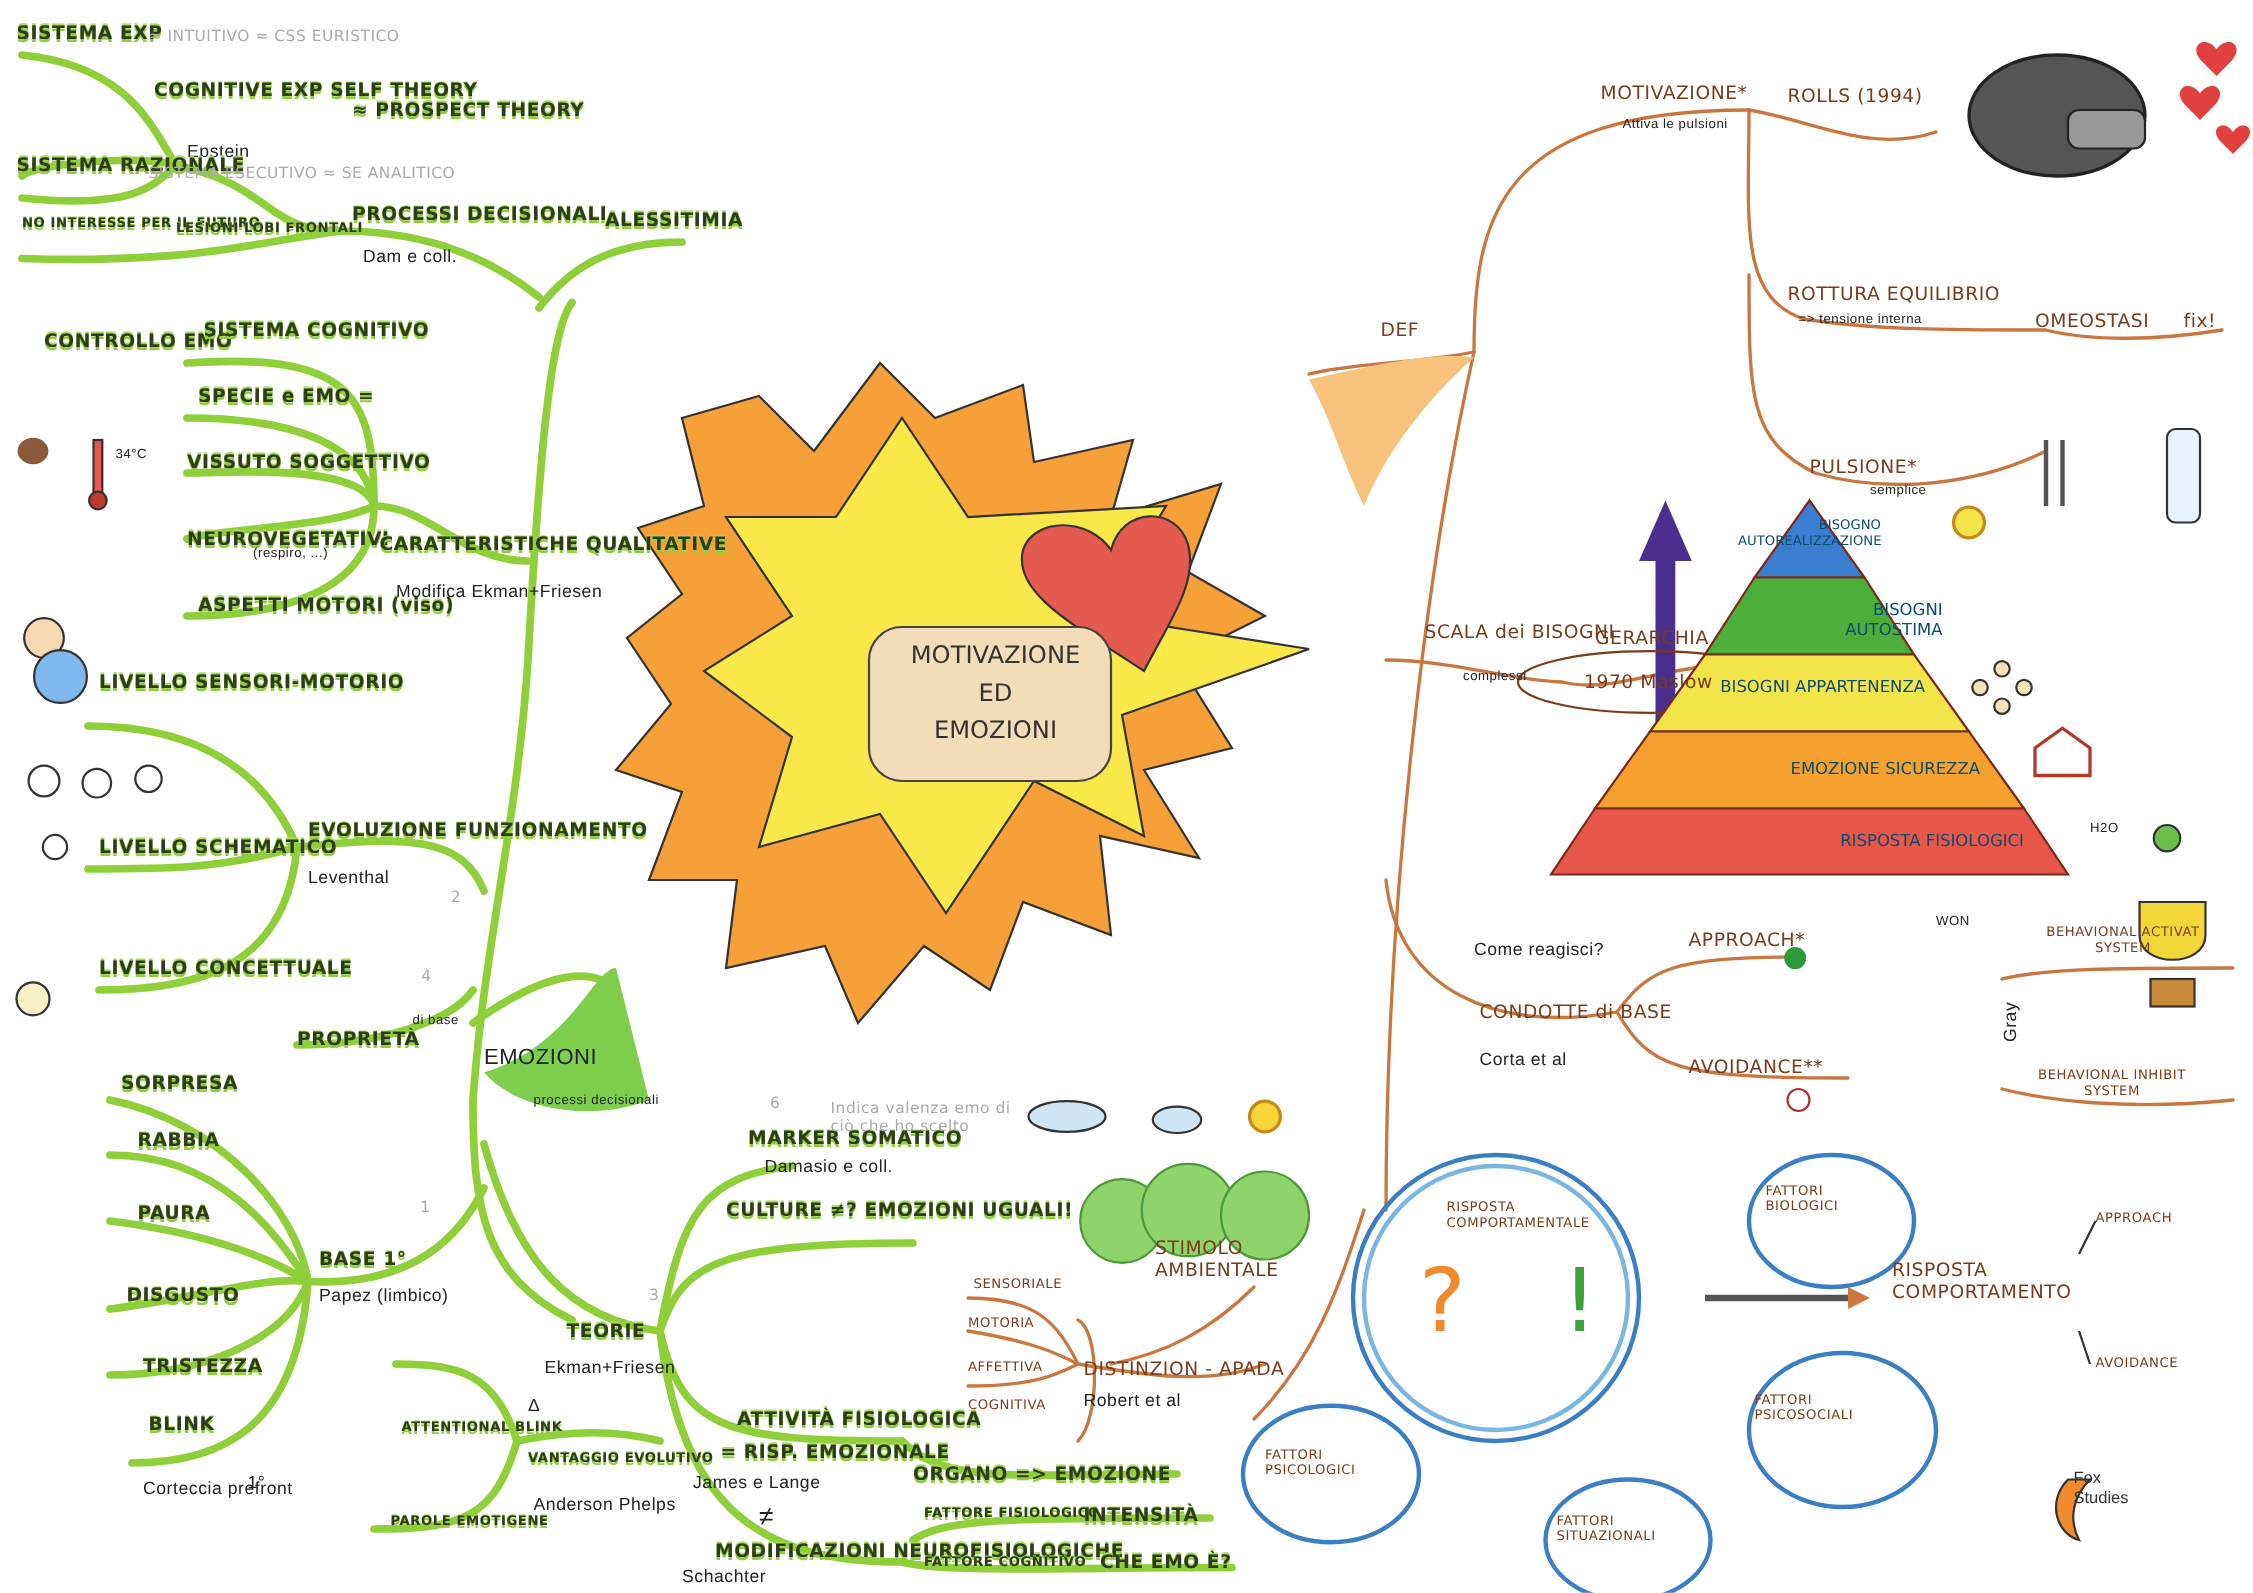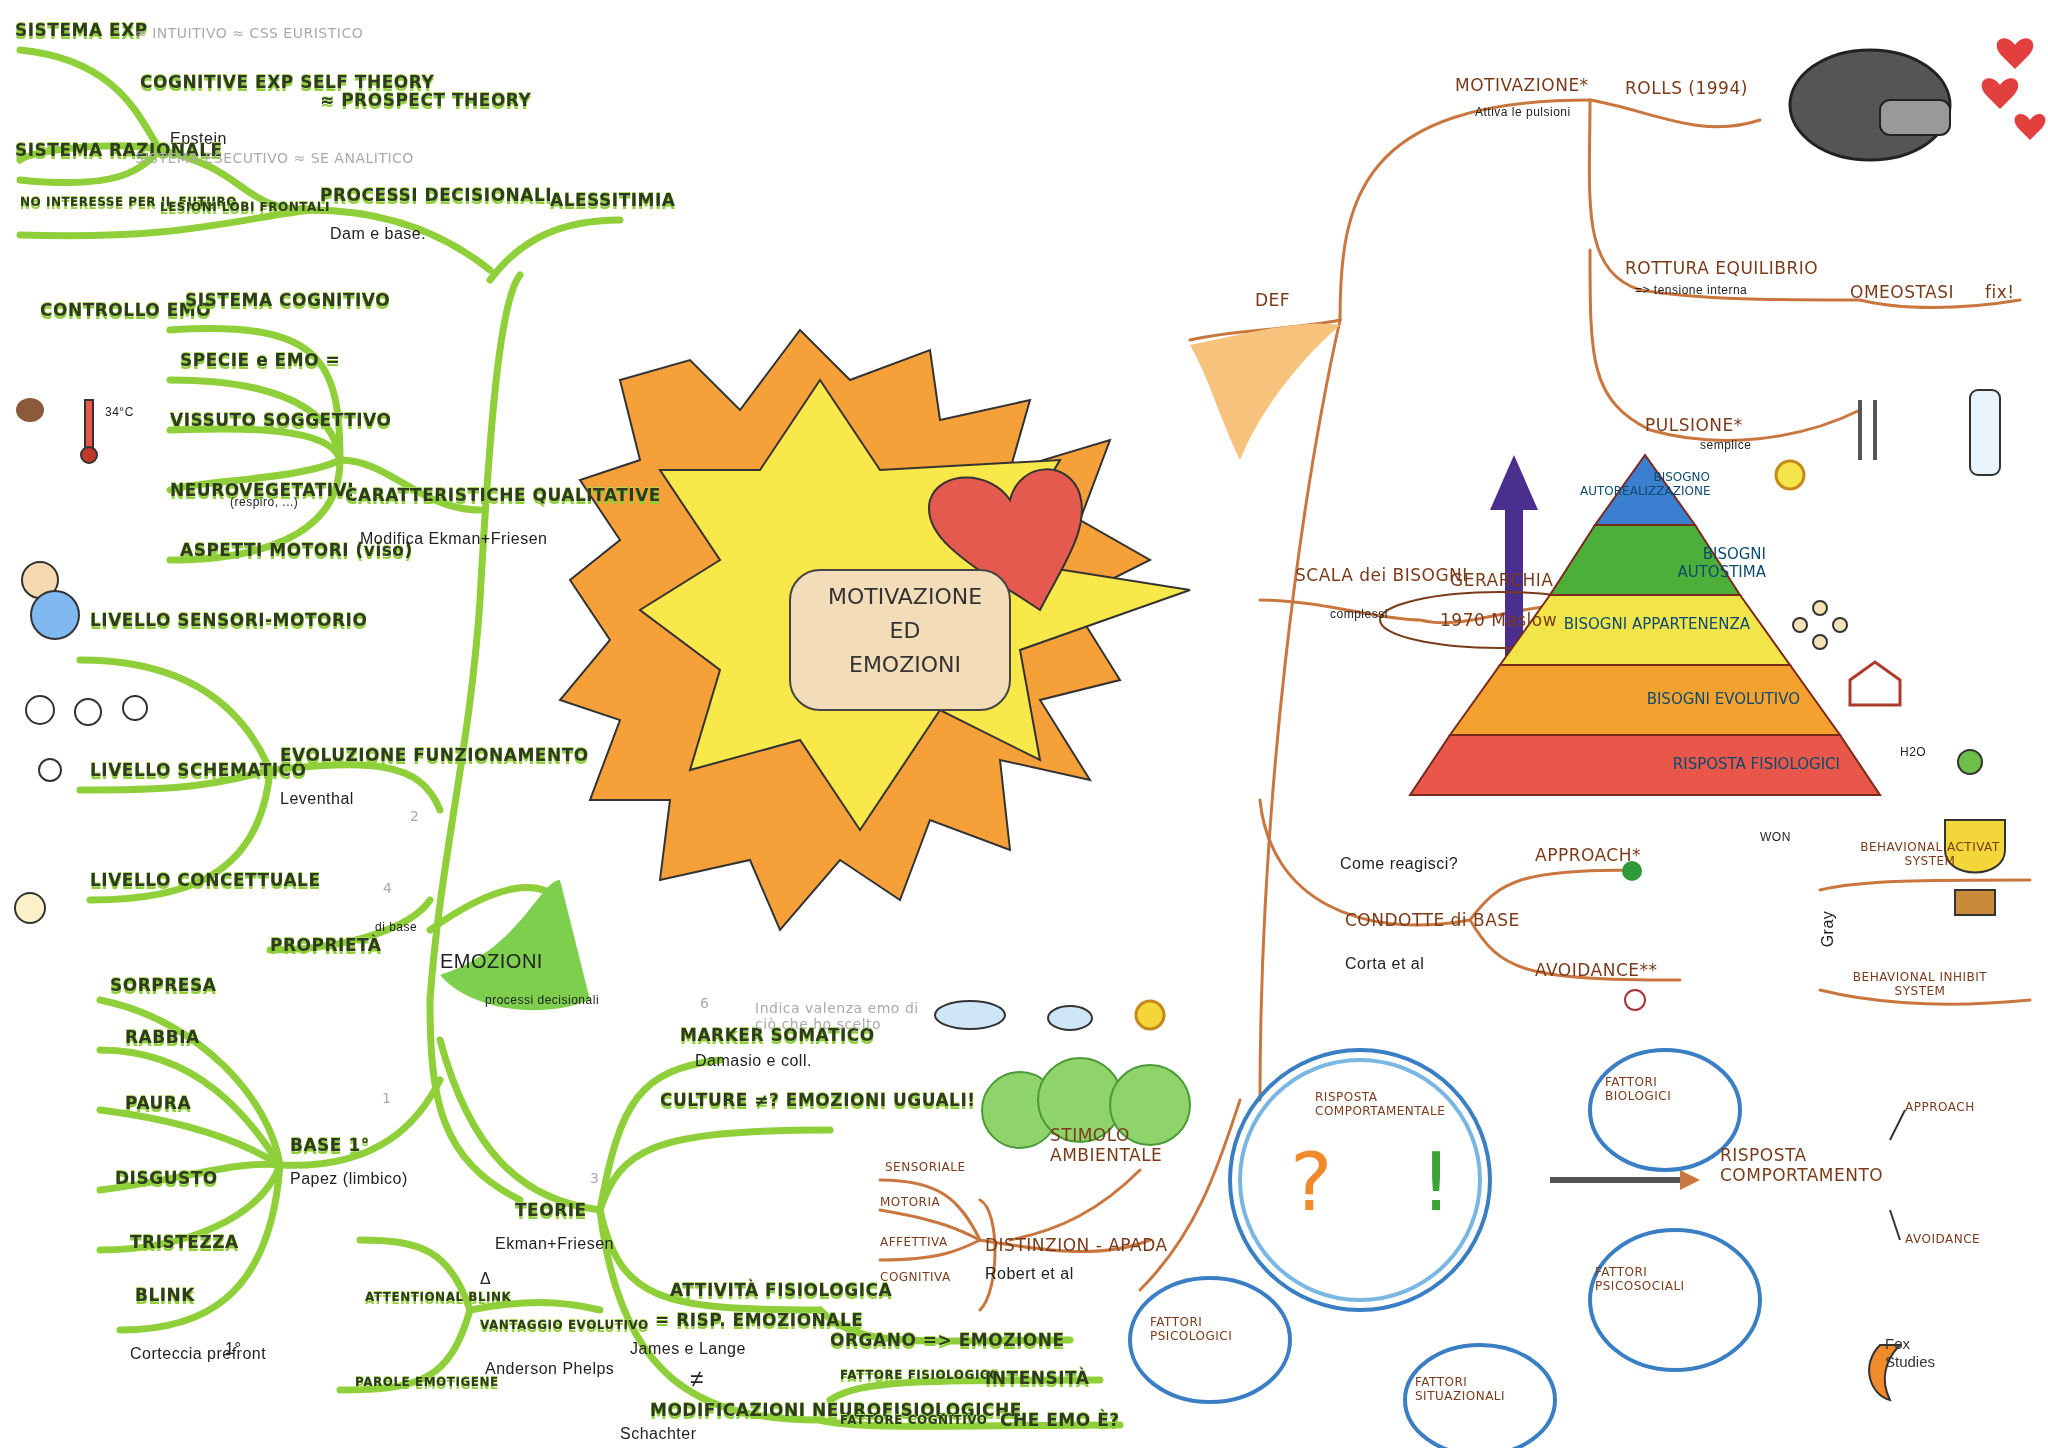--- a/index.html
+++ b/index.html
@@ -182,21 +182,21 @@
 <div class="t g" style="left:15px;top:20px">SISTEMA EXP</div>
 <div class="t faint" style="left:135px;top:25px">≈ INTUITIVO ≈ CSS EURISTICO</div>
 <div class="t g" style="left:140px;top:72px">COGNITIVE EXP SELF THEORY</div>
 <div class="t n" style="left:170px;top:130px">Epstein</div>
 <div class="t g" style="left:320px;top:90px">≈ PROSPECT THEORY</div>
 <div class="t g" style="left:15px;top:140px">SISTEMA RAZIONALE</div>
 <div class="t faint" style="left:135px;top:150px">SISTEMA ESECUTIVO ≈ SE ANALITICO</div>
 <div class="t g small" style="left:20px;top:195px">NO INTERESSE PER IL FUTURO</div>
 <div class="t g small" style="left:160px;top:200px">LESIONI LOBI FRONTALI</div>
 <div class="t g" style="left:320px;top:185px">PROCESSI DECISIONALI</div>
-<div class="t n" style="left:330px;top:225px">Dam e base.</div>
+<div class="t n" style="left:330px;top:225px">Dam e coll.</div>
 <div class="t g" style="left:550px;top:190px">ALESSITIMIA</div>
 
 <div class="t g" style="left:40px;top:300px">CONTROLLO EMO</div>
 <div class="t g" style="left:185px;top:290px">SISTEMA COGNITIVO</div>
 <div class="t g" style="left:180px;top:350px">SPECIE e EMO =</div>
 <div class="t g" style="left:170px;top:410px">VISSUTO SOGGETTIVO</div>
 <div class="t g" style="left:170px;top:480px">NEUROVEGETATIVI</div>
 <div class="t n small" style="left:230px;top:495px">(respiro, ...)</div>
 <div class="t g" style="left:180px;top:540px">ASPETTI MOTORI (viso)</div>
 <div class="t g" style="left:345px;top:485px">CARATTERISTICHE QUALITATIVE</div>
@@ -262,21 +262,21 @@
 <div class="t o" style="left:1985px;top:282px">fix!</div>
 <div class="t o" style="left:1645px;top:415px">PULSIONE*</div>
 <div class="t n small" style="left:1700px;top:438px">semplice</div>
 <div class="t o" style="left:1295px;top:565px">SCALA dei BISOGNI</div>
 <div class="t n small" style="left:1330px;top:607px">complessi</div>
 <div class="t o" style="left:1450px;top:570px">GERARCHIA</div>
 <div class="t o" style="left:1440px;top:610px">1970 Maslow</div>
 <div class="pyr" style="left:1580px;top:470px;width:130px;font-size:12px">BISOGNO AUTOREALIZZAZIONE</div>
 <div class="pyr" style="left:1636px;top:545px;width:130px">BISOGNI AUTOSTIMA</div>
 <div class="pyr" style="left:1540px;top:615px;width:210px">BISOGNI APPARTENENZA</div>
-<div class="pyr" style="left:1490px;top:690px;width:310px">BISOGNI EVOLUTIVO</div>
+<div class="pyr" style="left:1490px;top:690px;width:310px">EMOZIONE SICUREZZA</div>
 <div class="pyr" style="left:1450px;top:755px;width:390px">RISPOSTA FISIOLOGICI</div>
 <div class="t n small" style="left:1900px;top:745px">H2O</div>
 
 <div class="t n" style="left:1340px;top:855px">Come reagisci?</div>
 <div class="t o" style="left:1345px;top:910px">CONDOTTE di BASE</div>
 <div class="t n" style="left:1345px;top:955px">Corta et al</div>
 <div class="t o" style="left:1535px;top:845px">APPROACH*</div>
 <div class="t o" style="left:1535px;top:960px">AVOIDANCE**</div>
 <div class="t n small" style="left:1760px;top:830px">WON</div>
 <div class="t n" style="left:1810px;top:920px;transform:rotate(-90deg)">Gray</div>

